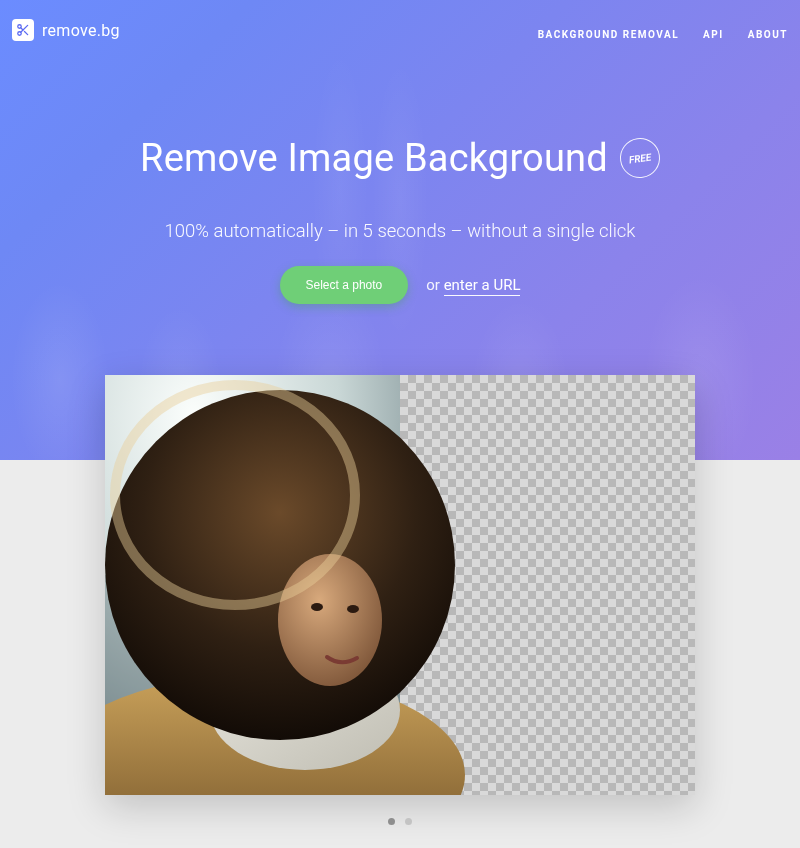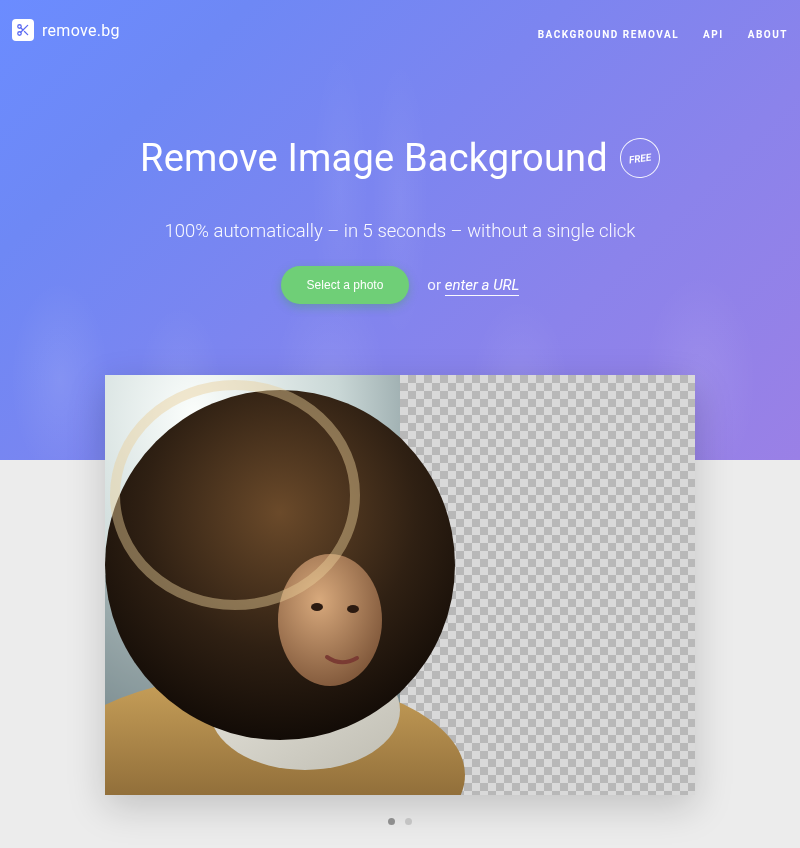--- a/index.html
+++ b/index.html
@@ -51,21 +51,21 @@
     font-style:italic; font-weight:600; transform:rotate(-8deg);
   }
   .sub { margin-top:40px; color:rgba(255,255,255,.95); font-size:18.5px; font-weight:300;}
   .cta-row { margin-top:24px; display:inline-flex; align-items:center; gap:18px;}
   .select-btn {
     background:#6fcf77; color:#fff; border:none; border-radius:999px;
     padding:12px 26px; font-size:12px; font-weight:400; cursor:pointer;
     box-shadow:0 3px 10px rgba(60,160,70,.35);
   }
   .or-text { color:rgba(255,255,255,.9); font-size:15px; }
-  .url-link { color:#fff; border-bottom:1px solid rgba(255,255,255,.95); padding-bottom:1px;font-style:italic; }
+  .url-link { color:#fff; border-bottom:1px solid rgba(255,255,255,.95); padding-bottom:1px; }
 
   
   .card {
     position:absolute; top:375px; left:105px; width:590px; height:420px;
     background:#fff; box-shadow:0 12px 36px rgba(0,0,0,.18); z-index:20; overflow:hidden;
   }
   .card-half { position:absolute; top:0; width:50%; height:100%; }
   .card-left  { left:0; }
   .card-right { right:0; }
 

